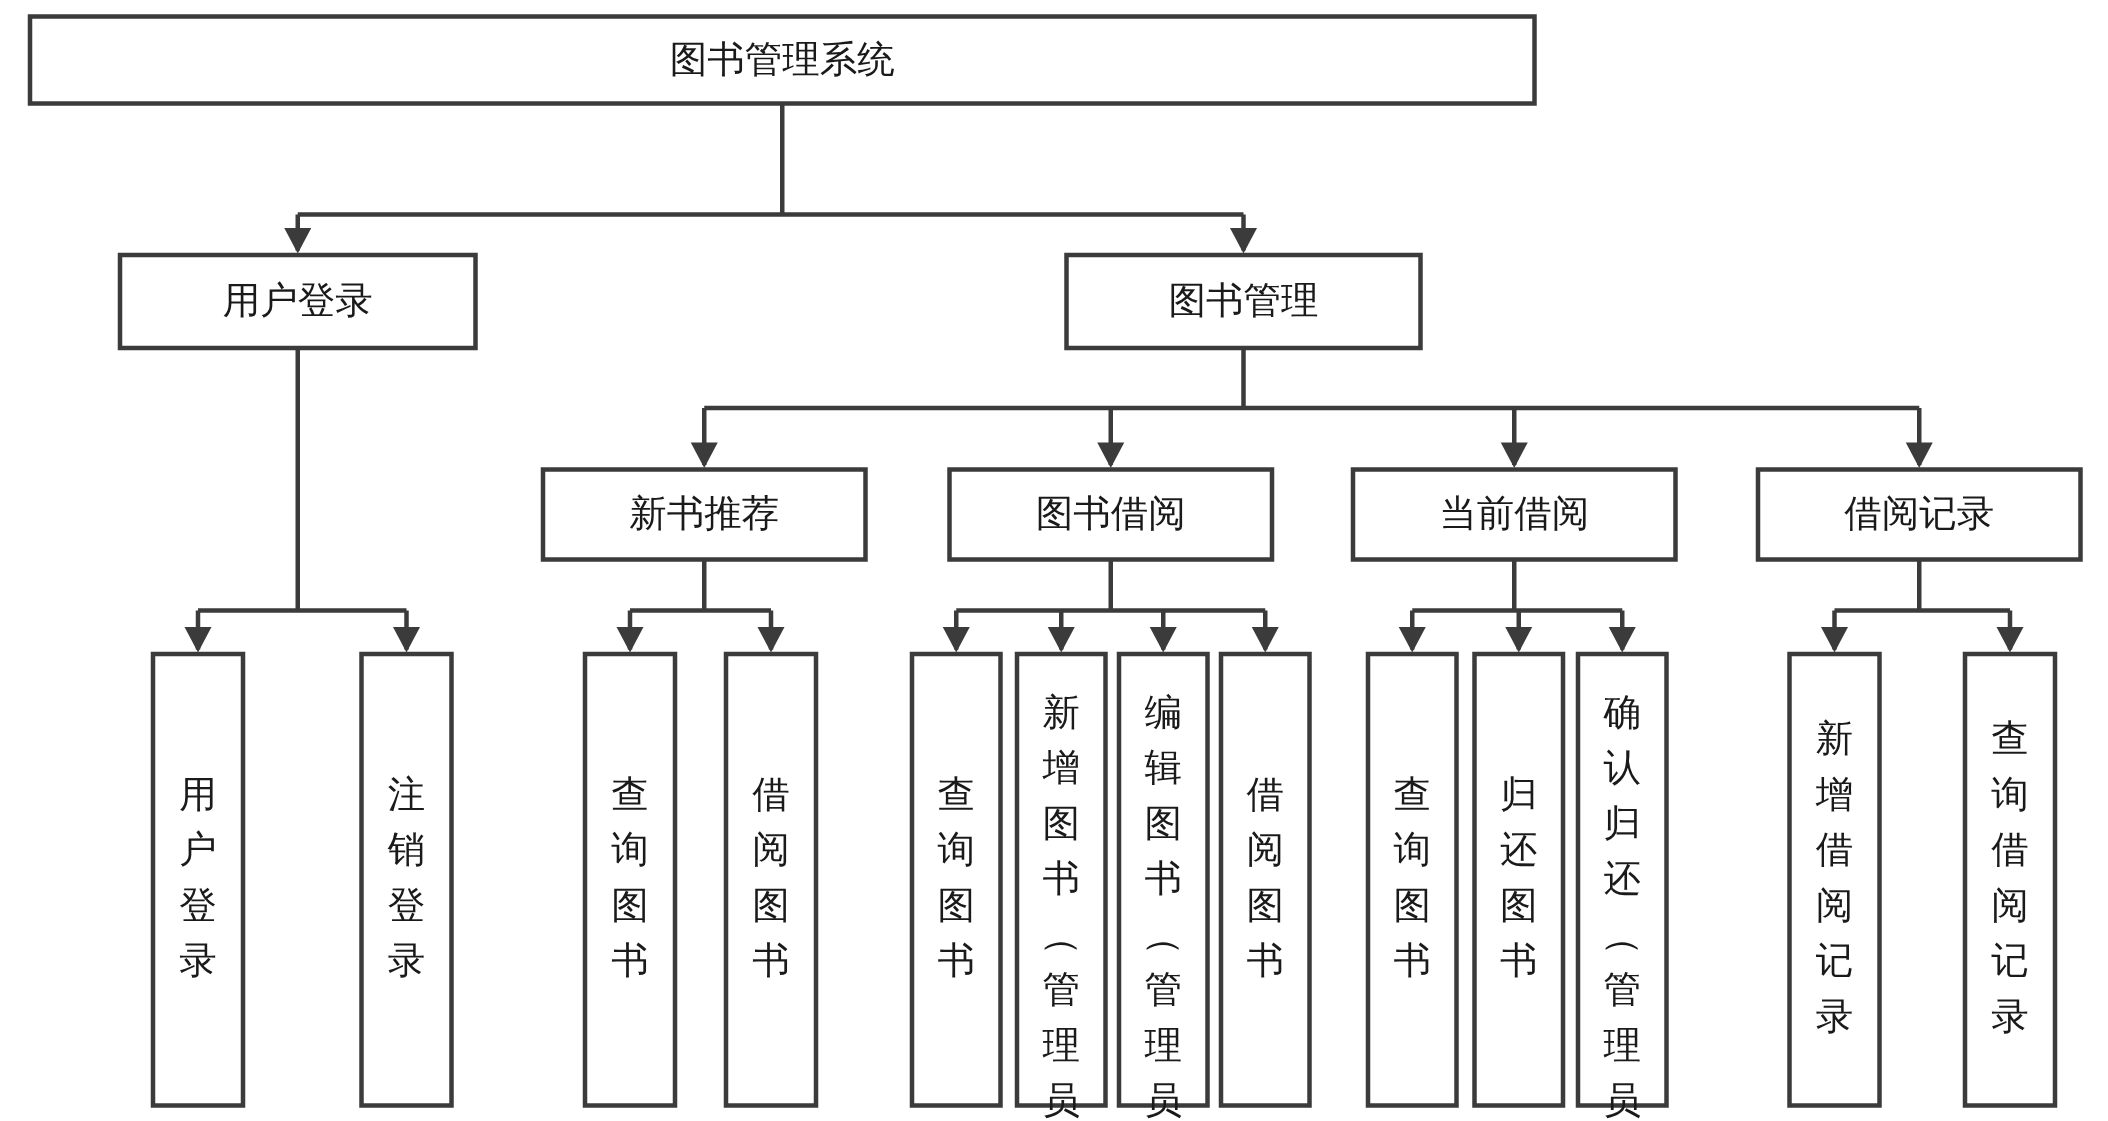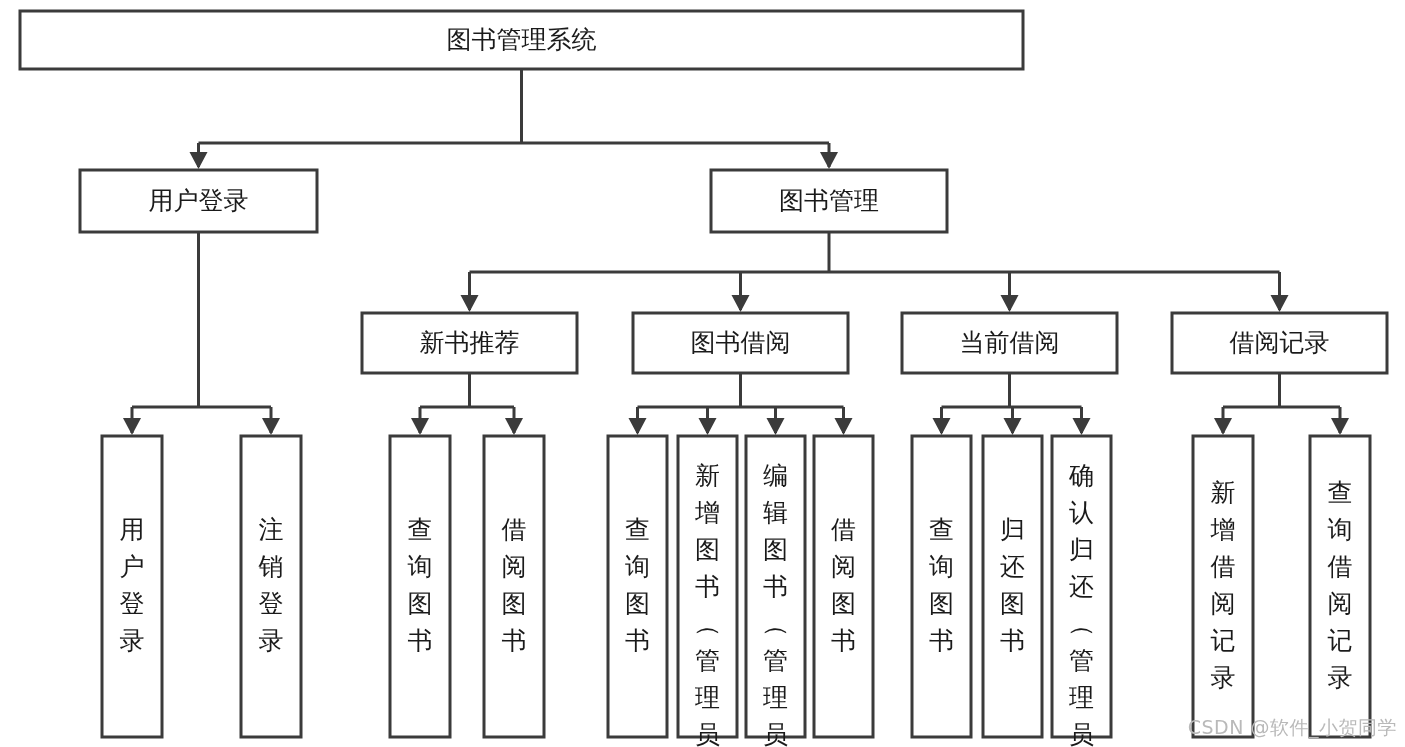--- a/index.html
+++ b/index.html
@@ -258,14 +258,13 @@
           <rect x="1310" y="436" width="60" height="301" class="node-box"></rect>
           <text x="1340" y="494" class="leaf-label-char">查</text>
           <text x="1340" y="531" class="leaf-label-char">询</text>
           <text x="1340" y="568" class="leaf-label-char">借</text>
           <text x="1340" y="605" class="leaf-label-char">阅</text>
           <text x="1340" y="642" class="leaf-label-char">记</text>
           <text x="1340" y="679" class="leaf-label-char">录</text>
         </g>
       </g>
   </svg>
-  <div class="watermark">CSDN @软件_小贺同学</div>
 </div>
 
 </body></html>

